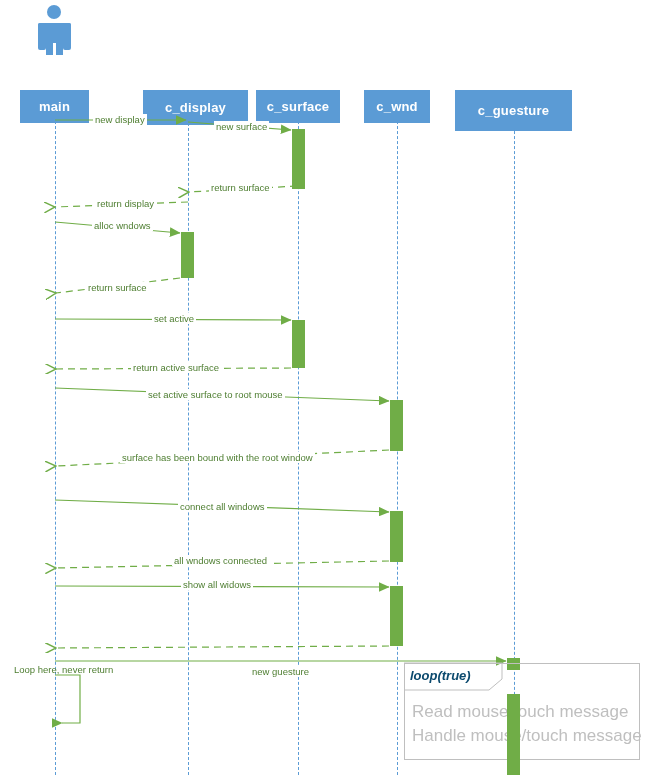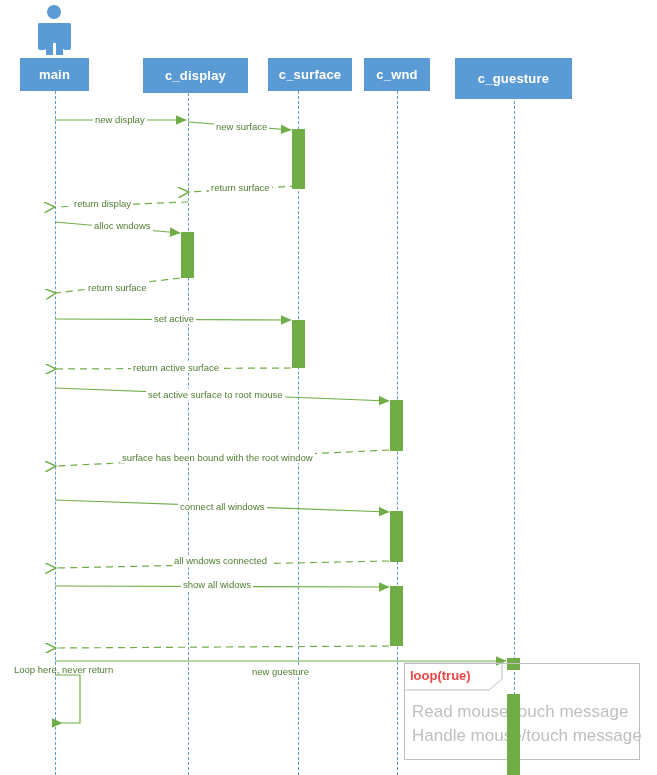--- a/index.html
+++ b/index.html
@@ -32,20 +32,21 @@
     position: absolute;
     background: #5B9BD5;
     color: #ffffff;
     font-weight: bold;
     font-size: 13px;
     display: flex;
     align-items: center;
     justify-content: center;
     letter-spacing: 0.2px;
     box-sizing: border-box;
+    margin-top: 32px;
   }
 
   
   .lifeline {
     position: absolute;
     width: 0;
     border-left: 1px dashed #5B9BD5;
   }
 
   
@@ -68,24 +69,25 @@
 
   
   .frag {
     position: absolute;
     border: 1px solid #BFBFBF;
     box-sizing: border-box;
     background: transparent;
   }
   .frag-label {
     position: absolute;
-    color: #ef4444;
+    color: #0c4a6e;
     font-weight: bold;
     font-size: 13px;
     white-space: nowrap;
+    font-style: italic;
   }
   .frag-body-line {
     position: absolute;
     color: #BFBFBF;
     font-size: 17px;
     white-space: nowrap;
     line-height: 24px;
   }
 
   .selfloop-label {
@@ -117,21 +119,21 @@
   <div class="lifeline" style="left:298px;  top:91px;  height:684px;"></div>
   <div class="lifeline" style="left:397px;  top:91px;  height:684px;"></div>
   <div class="lifeline" style="left:513.5px;top:91px;  height:684px;"></div>
 
   <div class="participant" style="left:20px;  top:58px; width:69px;  height:33px;">
       <span>main</span>
     </div>
   <div class="participant" style="left:143px; top:58px; width:105px;  height:35px;">
       <span>c_display</span>
     </div>
-  <div class="participant" style="left:268px; top:58px; width:84px;  height:33px;">
+  <div class="participant" style="left:256px; top:58px; width:84px;  height:33px;">
       <span>c_surface</span>
     </div>
   <div class="participant" style="left:364px; top:58px; width:66px;  height:33px;align-items:center;">
       <span>c_wnd</span>
     </div>
   <div class="participant" style="left:455px; top:58px; width:117px; height:41px;">
       <span>c_guesture</span>
     </div>
 
   <svg class="layer" viewBox="0 0 657 775">
@@ -195,21 +197,21 @@
   <div class="frag-label" style="left:410px; top:668px;">loop(true)</div>
   <div class="frag-body-line" style="left:412px; top:700px;">Read mouse/touch message</div>
   <div class="frag-body-line" style="left:412px; top:724px;">Handle mouse/touch message</div>
 
   <div class="activation" style="left:507px; top:694px; width:13px; height:52px;"></div>
   <div class="activation" style="left:507px; top:746px; width:13px; height:29px;"></div>
 
   <div class="msg-label" style="left:93px;  top:114px;">new display</div>
   <div class="msg-label" style="left:214px; top:121px;">new surface</div>
   <div class="msg-label" style="left:209px; top:182px;">return surface</div>
-  <div class="msg-label" style="left:72px;  top:198px;text-align:center;">return display</div>
+  <div class="msg-label" style="left:95px;  top:198px;text-align:center;">return display</div>
   <div class="msg-label" style="left:92px;  top:220px;">alloc wndows</div>
   <div class="msg-label" style="left:86px;  top:282px;">return surface</div>
   <div class="msg-label" style="left:152px; top:313px;">set active</div>
   <div class="msg-label" style="left:131px; top:362px;">return active surface</div>
   <div class="msg-label" style="left:146px; top:389px;">set active surface to root mouse</div>
   <div class="msg-label" style="left:120px; top:452px;">surface has been bound with the root window</div>
   <div class="msg-label" style="left:178px; top:501px;">connect all windows</div>
   <div class="msg-label" style="left:172px; top:555px;">all wndows connected</div>
   <div class="msg-label" style="left:181px; top:579px;">show all widows</div>
   <div class="msg-label" style="left:250px; top:666px;">new guesture</div>

